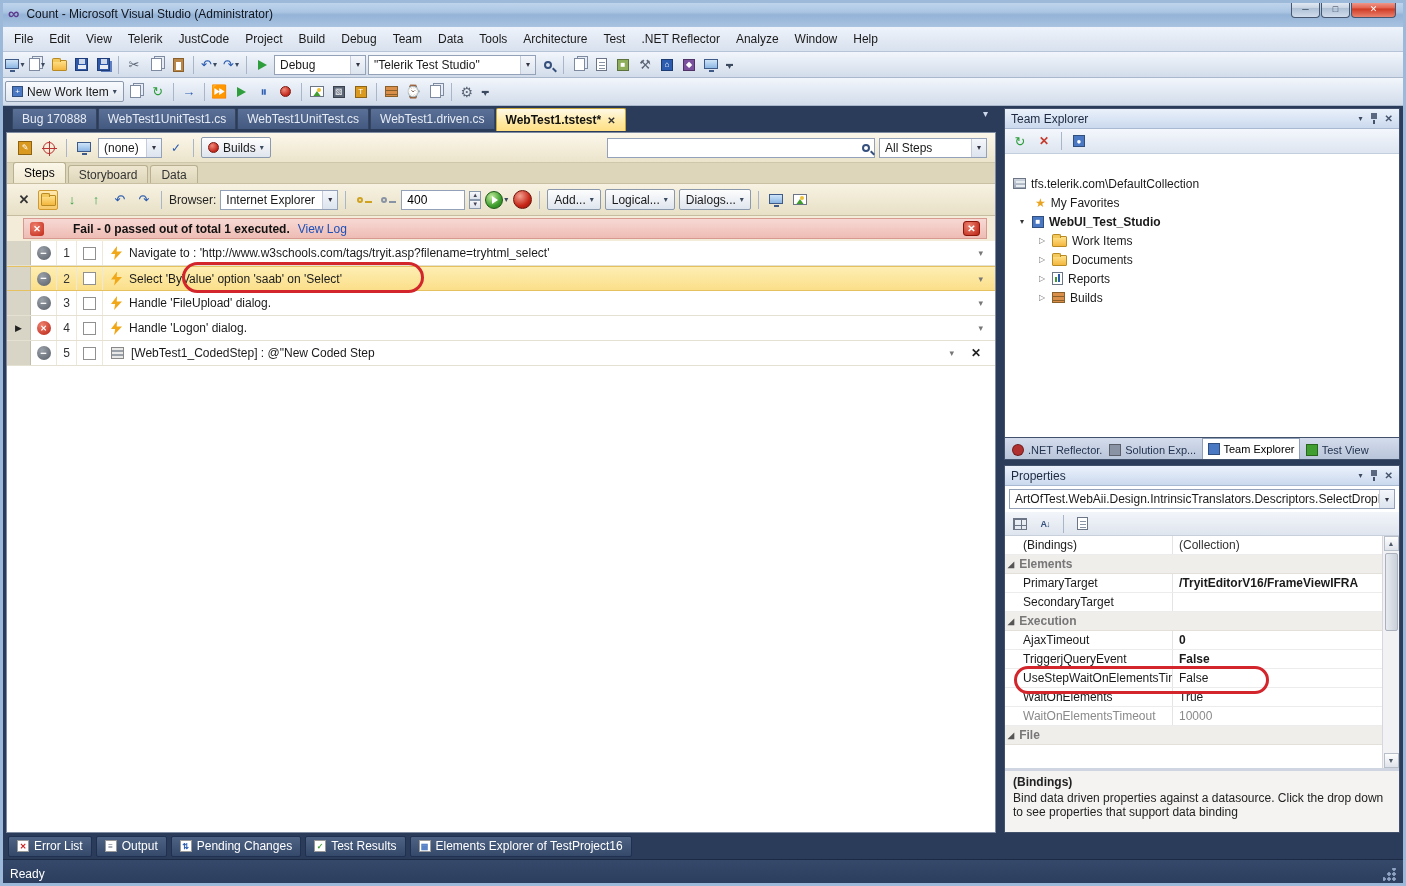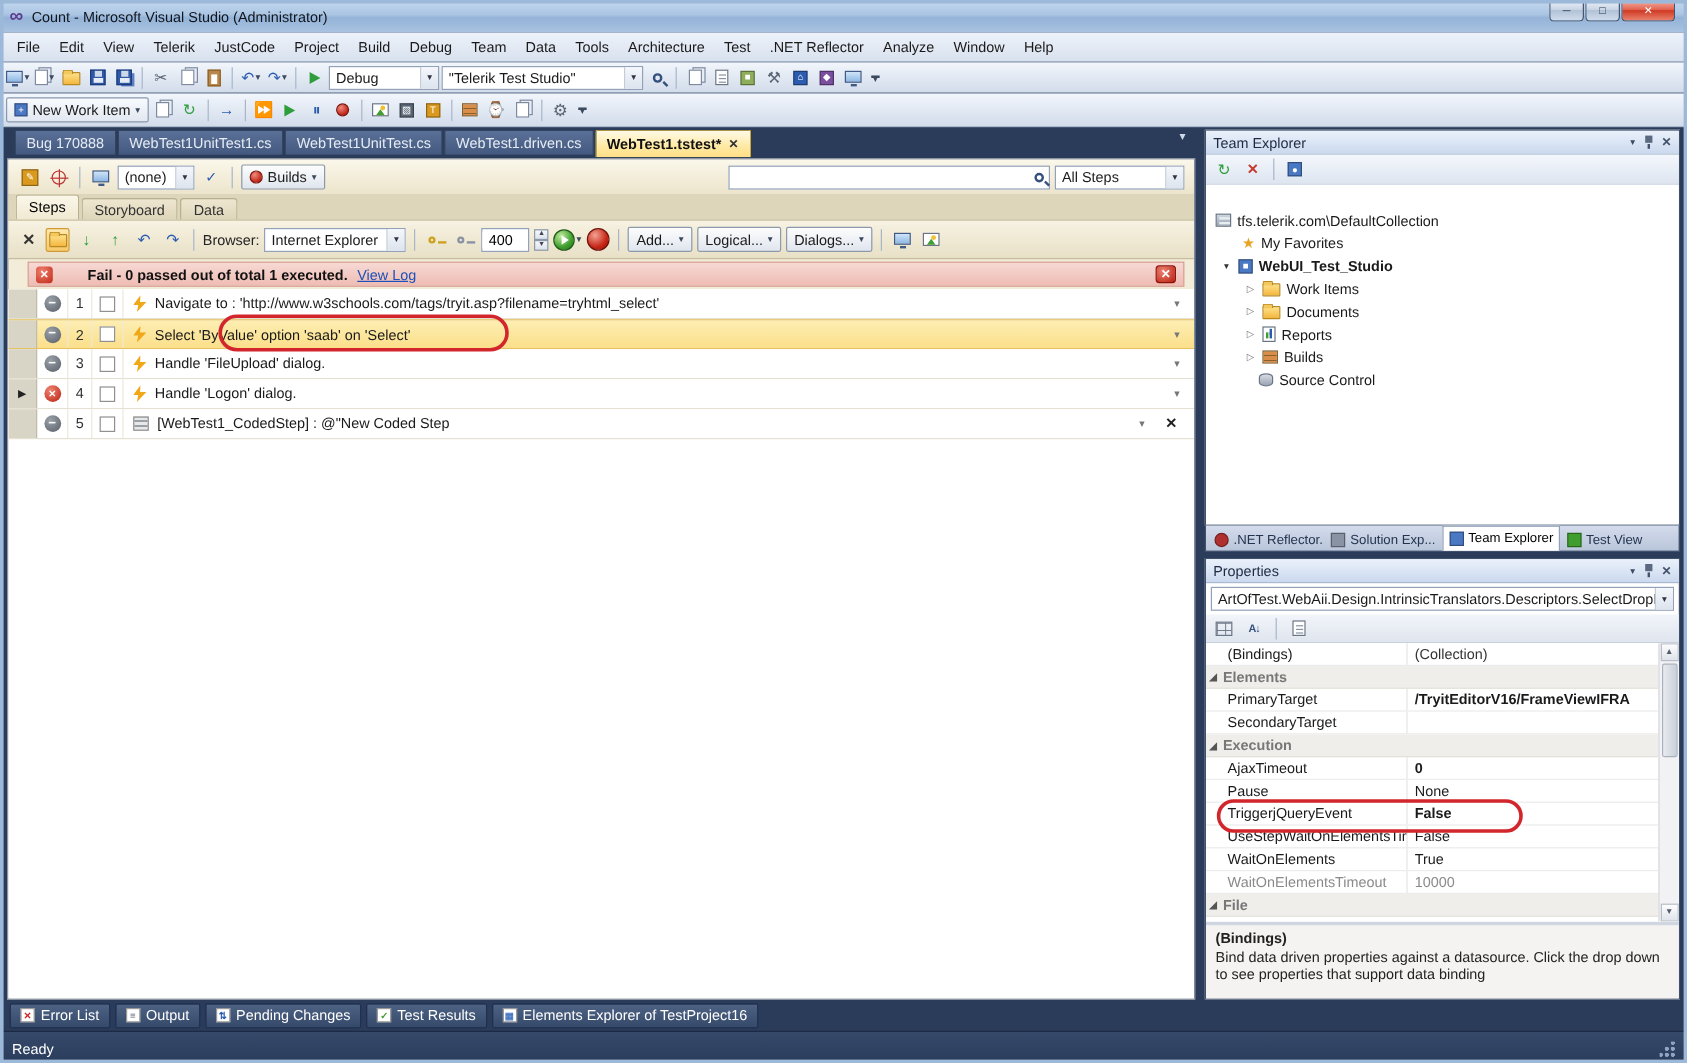--- a/index.html
+++ b/index.html
@@ -83,21 +83,21 @@
 .searchbox { width:268px; height:20px; background:#fff; border:1px solid #93a2b8; display:flex; align-items:center; padding:0 4px; }
 .searchbox input { flex:1; border:none; outline:none; font:12px "Liberation Sans",sans-serif; background:transparent; }
 .vtabs { height:21px; flex:none; background:#ded6ba; display:flex; align-items:flex-end; padding-left:6px; gap:2px; border-bottom:1px solid #c9c0a4; }
 .vtab { height:18px; padding:0 10px; display:flex; align-items:center; background:linear-gradient(#eee6cf,#ded6ba); border:1px solid #b9b092; border-bottom:none; border-radius:3px 3px 0 0; color:#333; }
 .vtab.active { height:21px; background:linear-gradient(#fbf7e9,#f0e9d2); font-weight:normal; color:#000; }
 .stoolbar { height:32px; flex:none; display:flex; align-items:center; gap:4px; padding:0 7px; background:linear-gradient(#f7f2e2,#e8e0c6); border-bottom:1px solid #c6bda0; }
 .lbl { color:#222; }
 .failbar { height:21px; flex:none; margin:2px 8px 2px 16px; display:flex; align-items:center; gap:8px; background:linear-gradient(#f7d9d4,#eebcb4); border:1px solid #d89a90; padding:0 6px; }
 .failico { width:14px; height:14px; flex:none; border-radius:3px; background:radial-gradient(circle at 35% 30%,#ef7f6d,#c02818); display:flex; align-items:center; justify-content:center; color:#fff; font-size:9px; font-weight:bold; }
 .failtext { font-weight:bold; color:#111;margin-left:21px; }
-.faillink { color:#1d50b8; text-decoration:underline; }
+.faillink { color:#1d50b8; }
 .failclose { margin-left:auto; width:17px; height:15px; border-radius:3px; background:radial-gradient(circle at 35% 30%,#ef8371,#b81f10); border:1px solid #8c150a; color:#fff; font-weight:bold; font-size:10px; display:flex; align-items:center; justify-content:center; }
 
 .sgrid { flex:1; background:#fff; overflow:hidden; }
 .srow { display:flex; height:25px; align-items:stretch; border-bottom:1px solid #e4e0d2; background:#fff; }
 .gut { width:24px; flex:none; background:#d9d5c6; border-right:1px solid #c2bda9; display:flex; align-items:center; justify-content:center; }
 .sic { width:26px; flex:none; display:flex; align-items:center; justify-content:center; border-right:1px solid #eee8da; }
 .snum { width:20px; flex:none; display:flex; align-items:center; justify-content:center; color:#333; border-right:1px solid #eee8da; }
 .scb { width:26px; flex:none; display:flex; align-items:center; justify-content:center; border-right:1px solid #eee8da; }
 .scontent { flex:1; display:flex; align-items:center; gap:7px; padding:0 8px; min-width:0; }
 .scontent .stext { white-space:nowrap; overflow:hidden; }
@@ -447,21 +447,21 @@
           <span class="cv">Internet Explorer</span>
           <span class="ca">▾</span>
         </div>
         <div class="sep"></div>
         <div class="tbtn">
             <span class="keyico"></span>
           </div>
         <div class="tbtn">
             <span class="keyico gray"></span>
           </div>
-        <div class="combo" style="width:40px">
+        <div class="combo" style="width:64px">
           <input class="cv" style="border: none; outline: none; width: 100%; font: 12px &quot;Liberation Sans&quot;, sans-serif;" value="400">
         </div>
         <div class="spin">
             <b>▲</b>
             <b>▼</b>
           </div>
         <div class="tbtn">
             <span class="playbtn">
               <i></i>
             </span>
@@ -638,24 +638,20 @@
         <div class="trow" style="padding-left:32px">
           <span class="tcol">▷</span>
           <span class="report"></span>
           <span>Reports</span>
         </div>
         <div class="trow" style="padding-left:32px">
           <span class="tcol">▷</span>
           <span class="bricks"></span>
           <span>Builds</span>
         </div>
-        <div class="trow" style="padding-left:44px">
-          <span class="cyl"></span>
-          <span>Source Control</span>
-        </div>
       </div>
     </div>
 
     <div class="ptabs">
       <div class="ptab">
         <span class="sq" style="background:#b03030;border-radius:50%"></span>
         <span>.NET Reflector...</span>
       </div>
       <div class="ptab">
         <span class="sq" style="background:#8a93a3"></span>
@@ -717,24 +713,20 @@
           </div>
           <div class="pcat">
             <span class="ctri">◢</span>
             <span>Execution</span>
           </div>
           <div class="prow">
             <div class="pname">AjaxTimeout</div>
             <div class="pval b">0</div>
           </div>
           <div class="prow">
-            <div class="pname">Pause</div>
-            <div class="pval">None</div>
-          </div>
-          <div class="prow">
             <div class="pname">TriggerjQueryEvent</div>
             <div class="pval b">False</div>
           </div>
           <div class="prow">
             <div class="pname">UseStepWaitOnElementsTimeo</div>
             <div class="pval">False</div>
           </div>
           <div class="prow">
             <div class="pname">WaitOnElements</div>
             <div class="pval">True</div>

